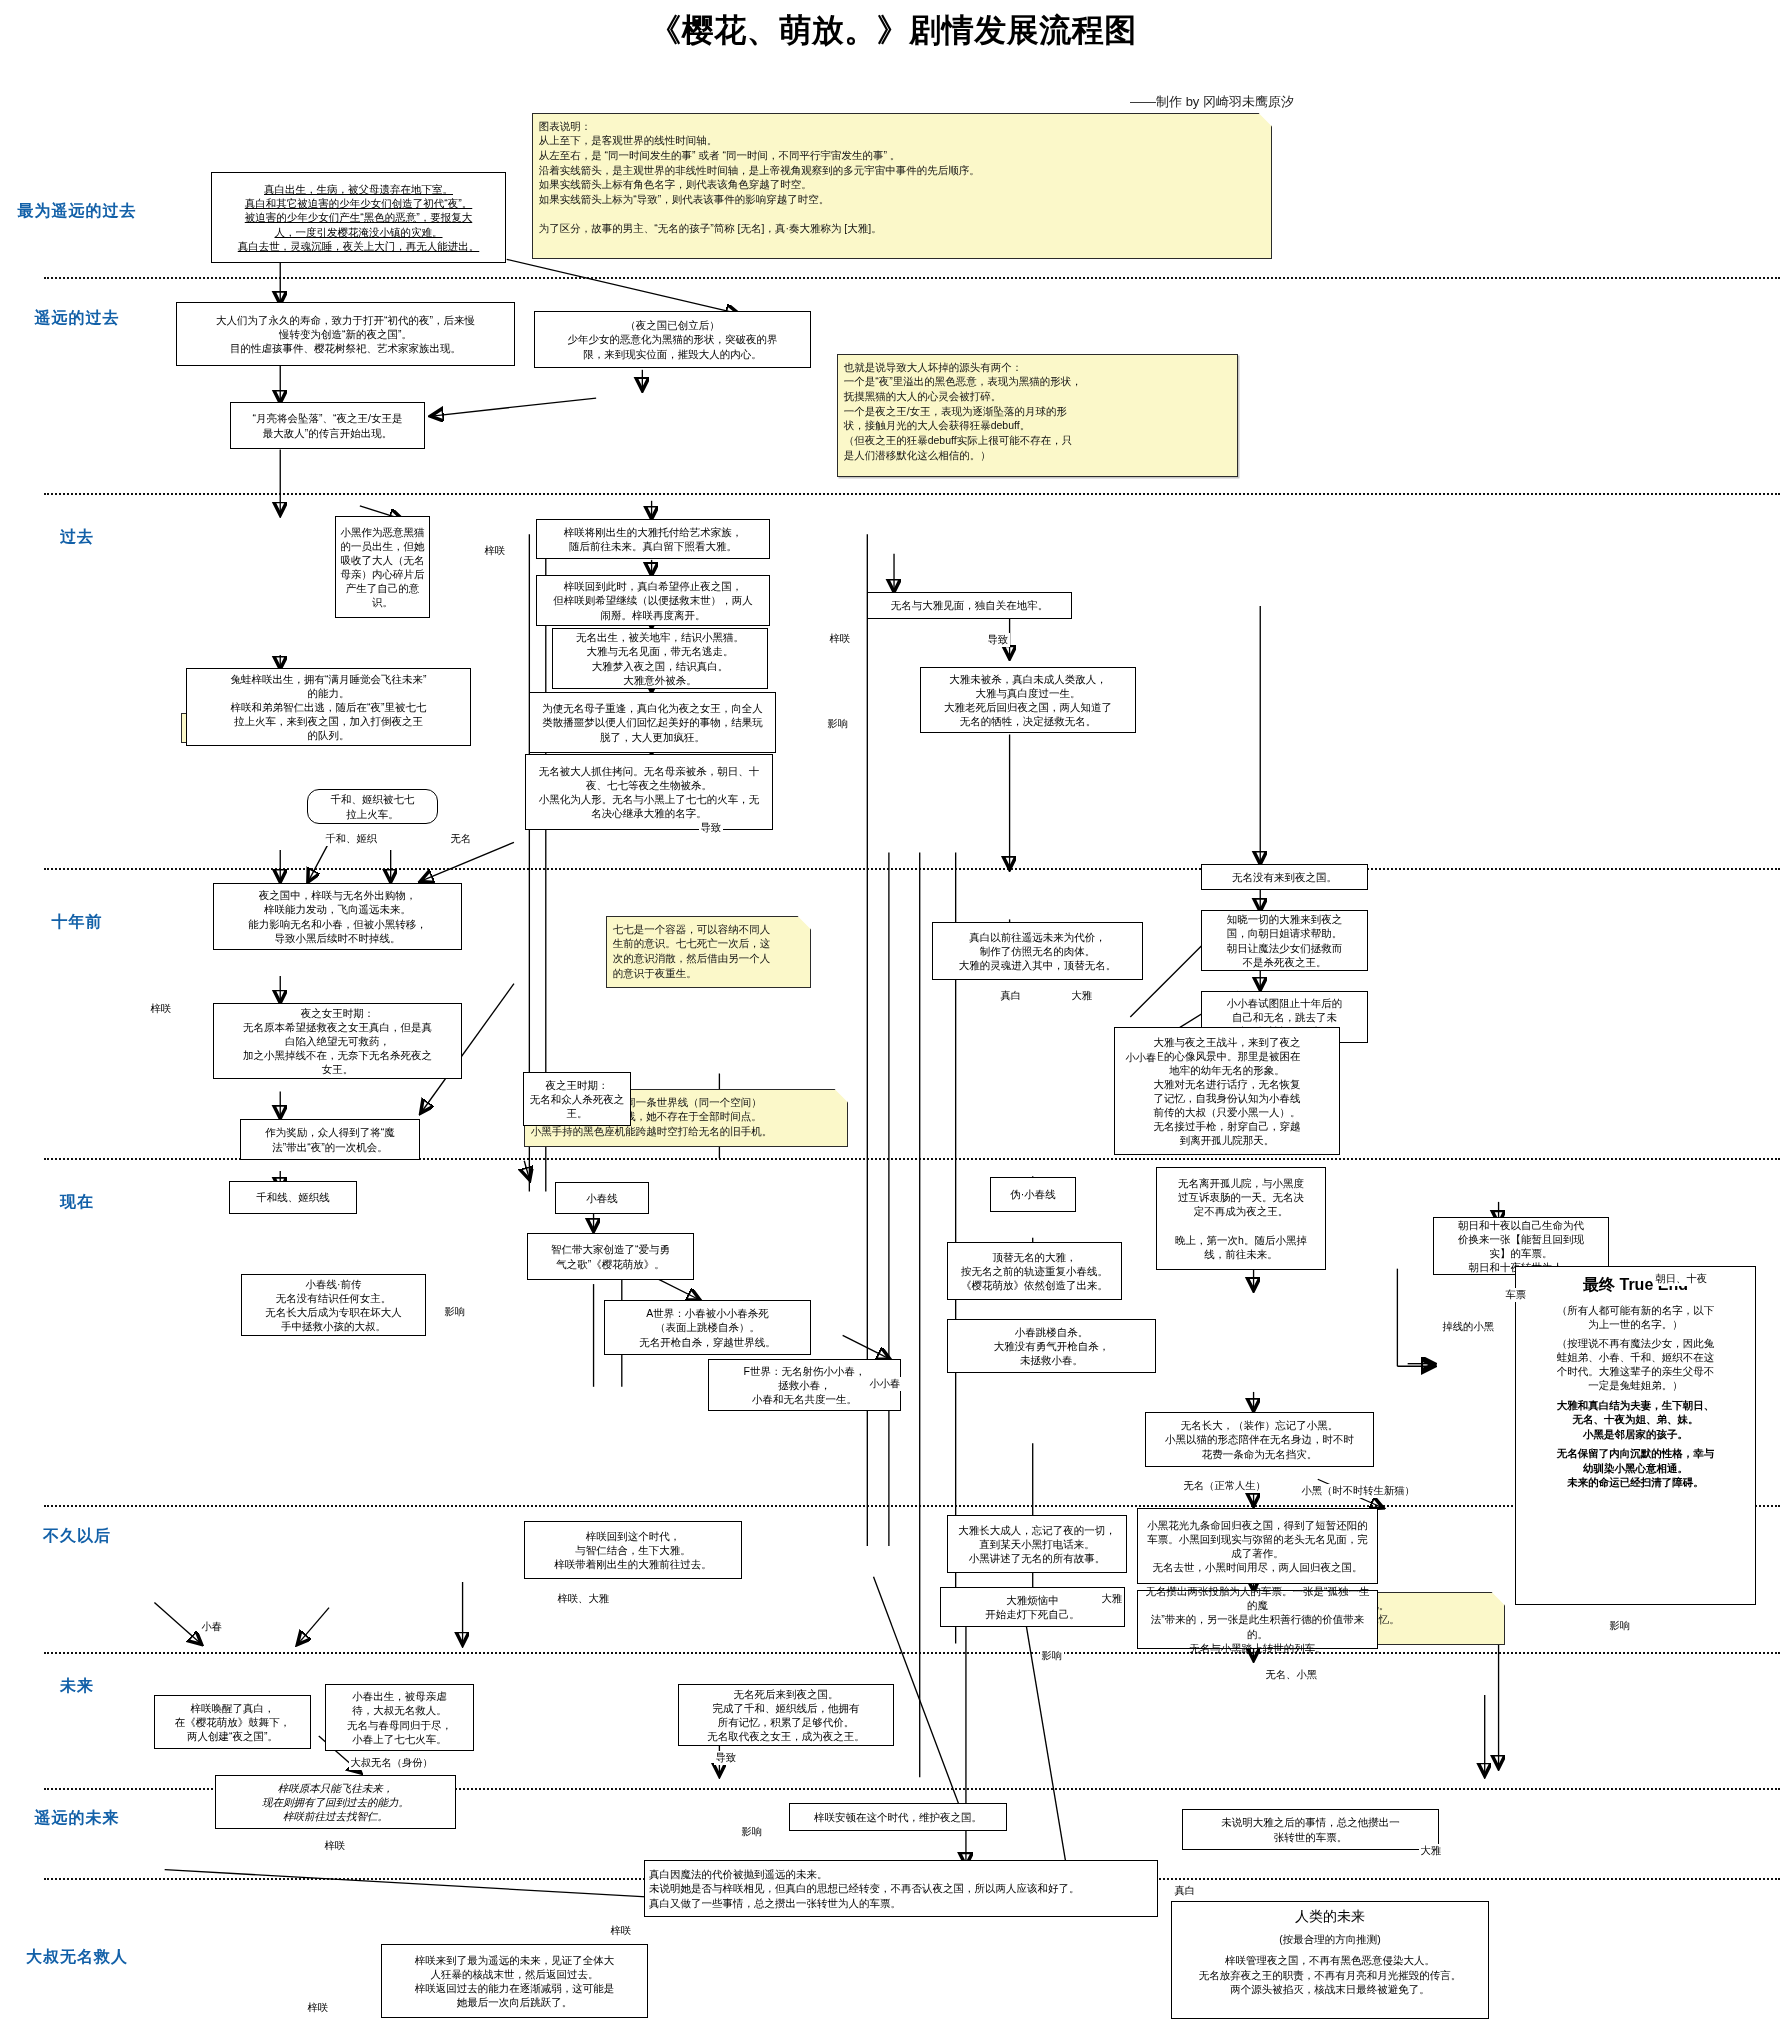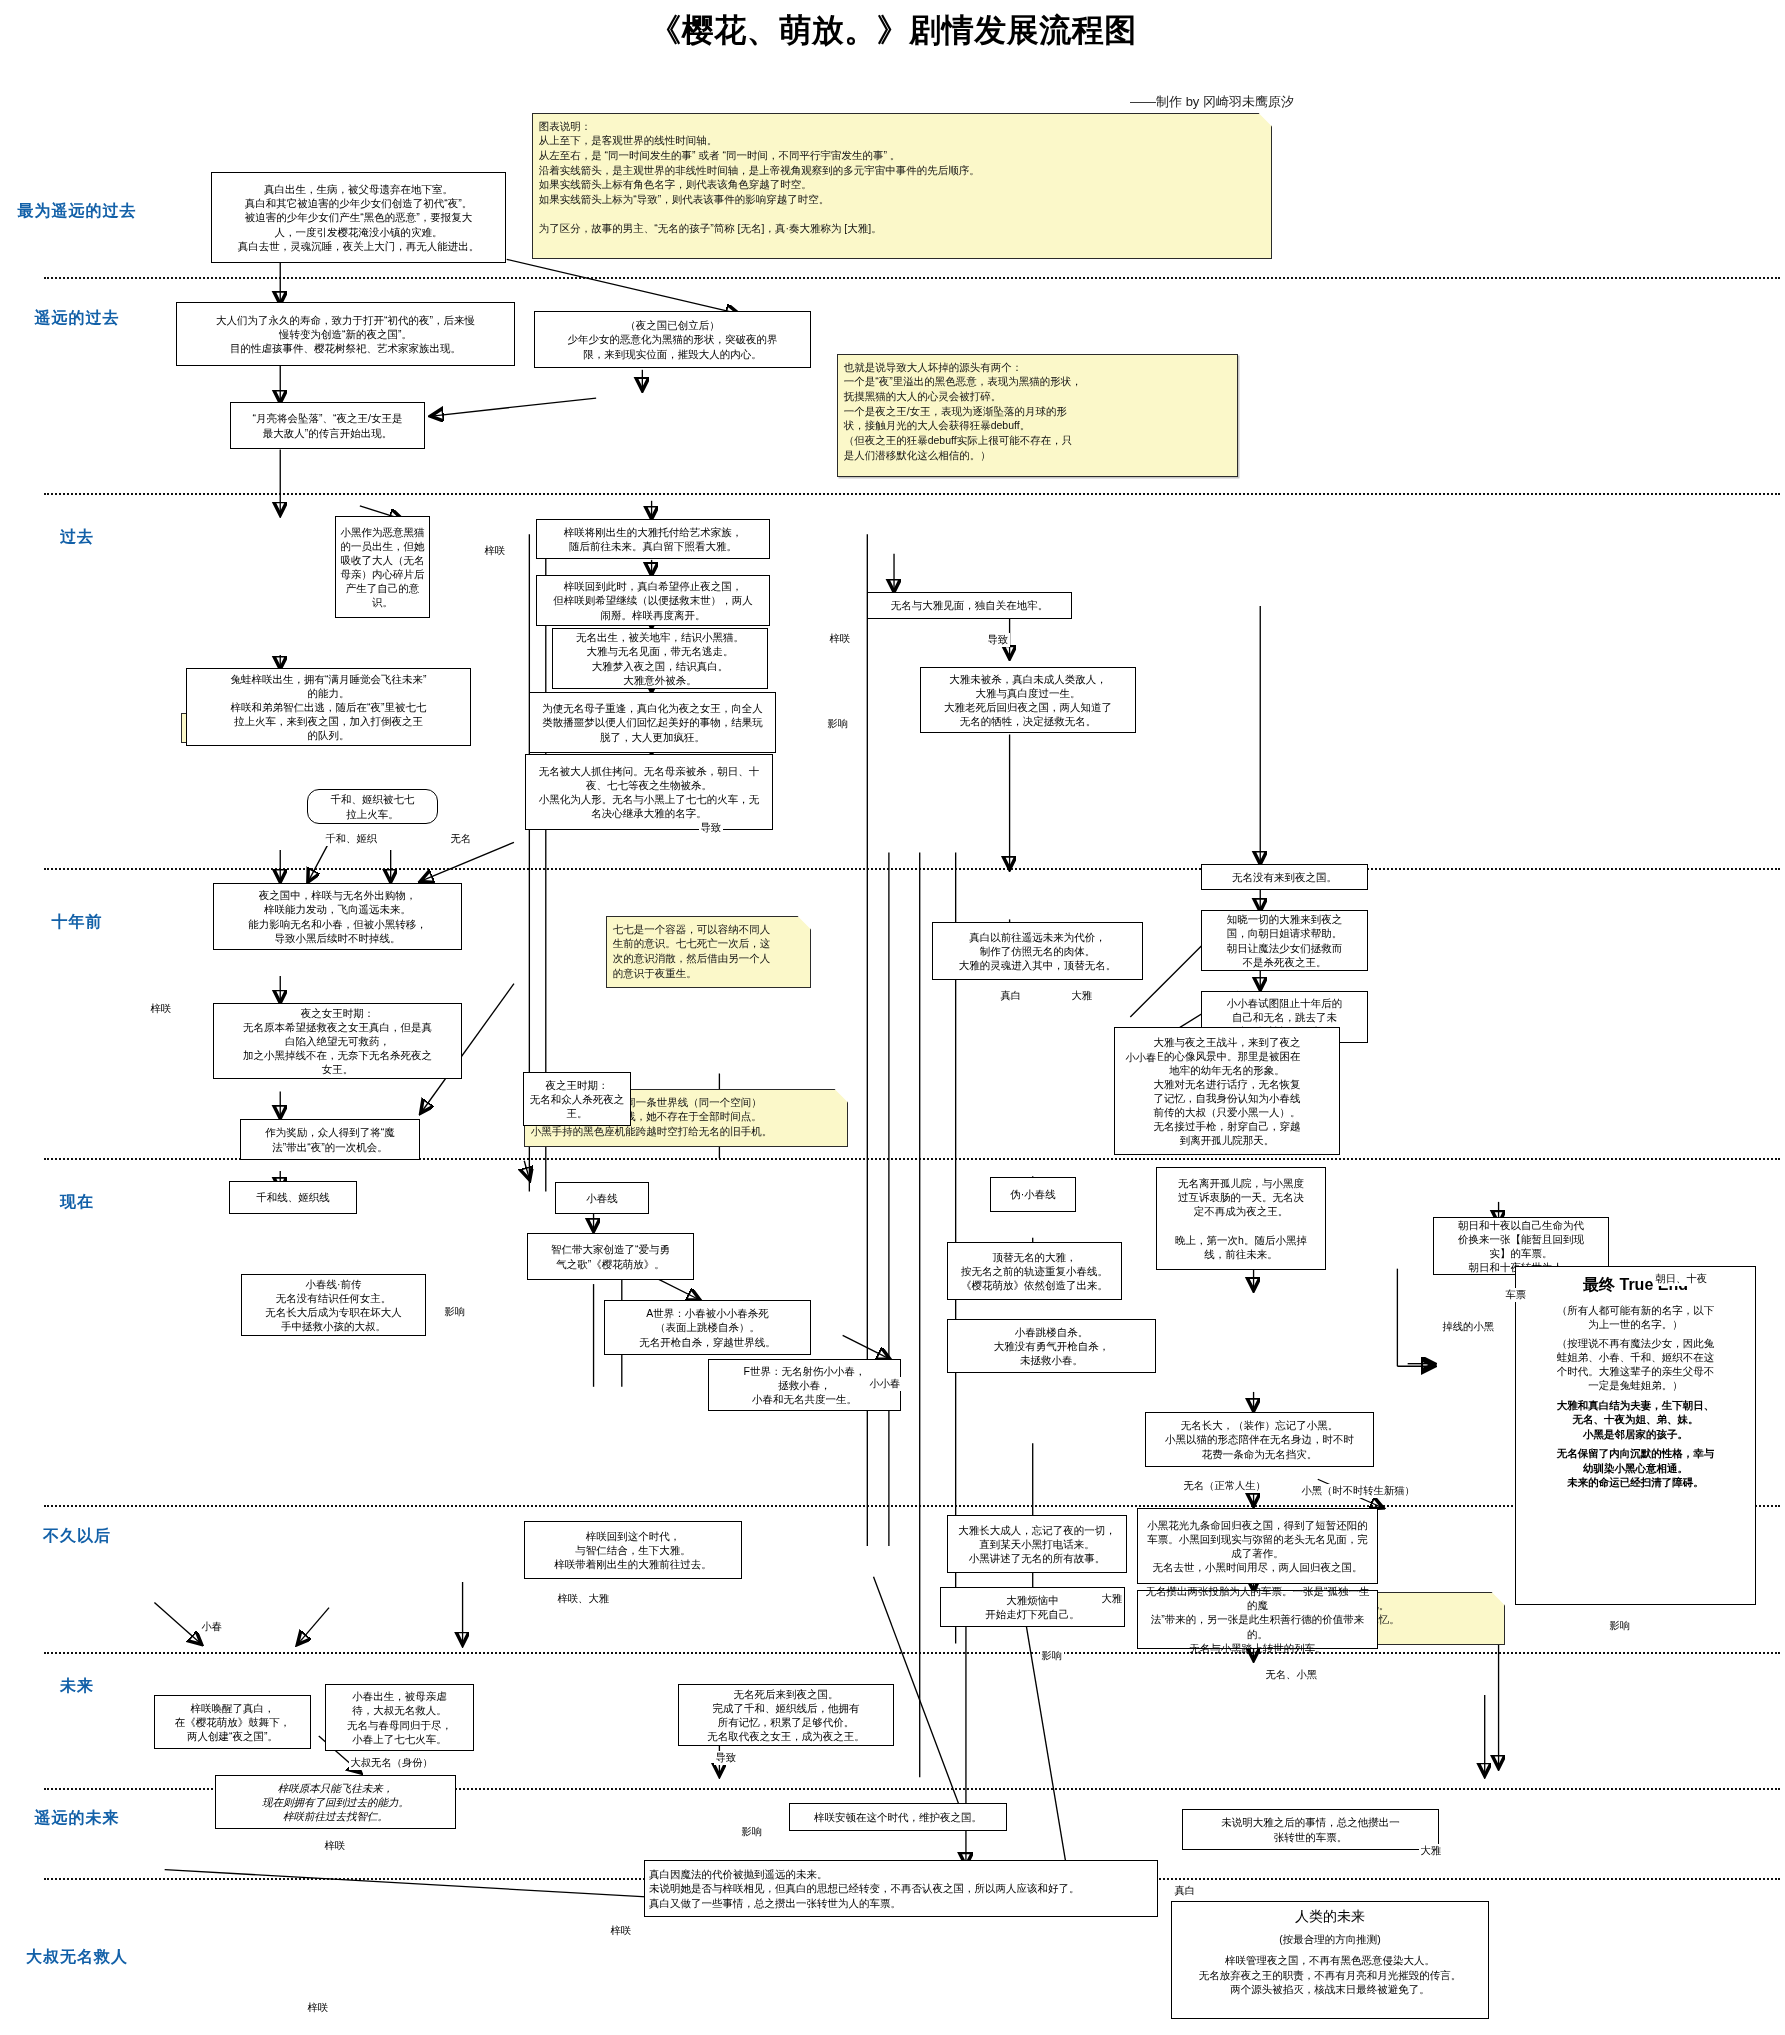--- a/index.html
+++ b/index.html
@@ -171,21 +171,21 @@
 生前的意识。七七死亡一次后，这
 次的意识消散，然后借由另一个人
 的意识于夜重生。</div>
   <div class="note fold" style="left:524px;top:1089px;width:324px;height:58px;">小黑始终与大雅处于同一条世界线（同一个空间）
 中，但因为时不时掉线，她不存在于全部时间点。
 小黑手持的黑色座机能跨越时空打给无名的旧手机。</div>
   <div class="note fold" style="left:1197px;top:1592px;width:308px;height:53px;">“转生”还会留在这条世界线，保留记忆。
 “转世”则会去到一条新的世界线，无记忆。
 二者都会得到新的肉体。</div>
 
-  <div class="box" style="left:211px;top:172px;width:295px;height:91px;">真白出生，生病，被父母遗弃在地下室。
+  <div class="box" style="left:211px;top:172px;width:295px;height:91px;text-decoration:underline;">真白出生，生病，被父母遗弃在地下室。
 真白和其它被迫害的少年少女们创造了初代“夜”。
 被迫害的少年少女们产生“黑色的恶意”，要报复大
 人，一度引发樱花淹没小镇的灾难。
 真白去世，灵魂沉睡，夜关上大门，再无人能进出。</div>
 
   <div class="box" style="left:176px;top:302px;width:339px;height:64px;">大人们为了永久的寿命，致力于打开“初代的夜”，后来慢
 慢转变为创造“新的夜之国”。
 目的性虐孩事件、樱花树祭祀、艺术家家族出现。</div>
 
   <div class="box" style="left:534px;top:311px;width:277px;height:57px;">（夜之国已创立后）
@@ -366,20 +366,24 @@
 
   <div class="box" style="left:789px;top:1803px;width:218px;height:28px;">梓咲安顿在这个时代，维护夜之国。</div>
 
   <div class="box" style="left:1182px;top:1809px;width:257px;height:41px;">未说明大雅之后的事情，总之他攒出一
 张转世的车票。</div>
 
   <div class="box ltxt" style="left:644px;top:1860px;width:514px;height:57px;">真白因魔法的代价被抛到遥远的未来。
 未说明她是否与梓咲相见，但真白的思想已经转变，不再否认夜之国，所以两人应该和好了。
 真白又做了一些事情，总之攒出一张转世为人的车票。</div>
 
+  <div class="box" style="left:381px;top:1944px;width:267px;height:74px;">梓咲来到了最为遥远的未来，见证了全体大
+人狂暴的核战末世，然后返回过去。
+梓咲返回过去的能力在逐渐减弱，这可能是
+她最后一次向后跳跃了。</div>
 
   <div class="trueend" style="left:1515px;top:1266px;width:241px;height:339px;">
     <div class="te-title">最终 True End</div>
     <div class="te-p">（所有人都可能有新的名字，以下
 为上一世的名字。）</div>
     <div class="te-p">（按理说不再有魔法少女，因此兔
 蛙姐弟、小春、千和、姬织不在这
 个时代。大雅这辈子的亲生父母不
 一定是兔蛙姐弟。）</div>
     <div class="te-b">大雅和真白结为夫妻，生下朝日、

